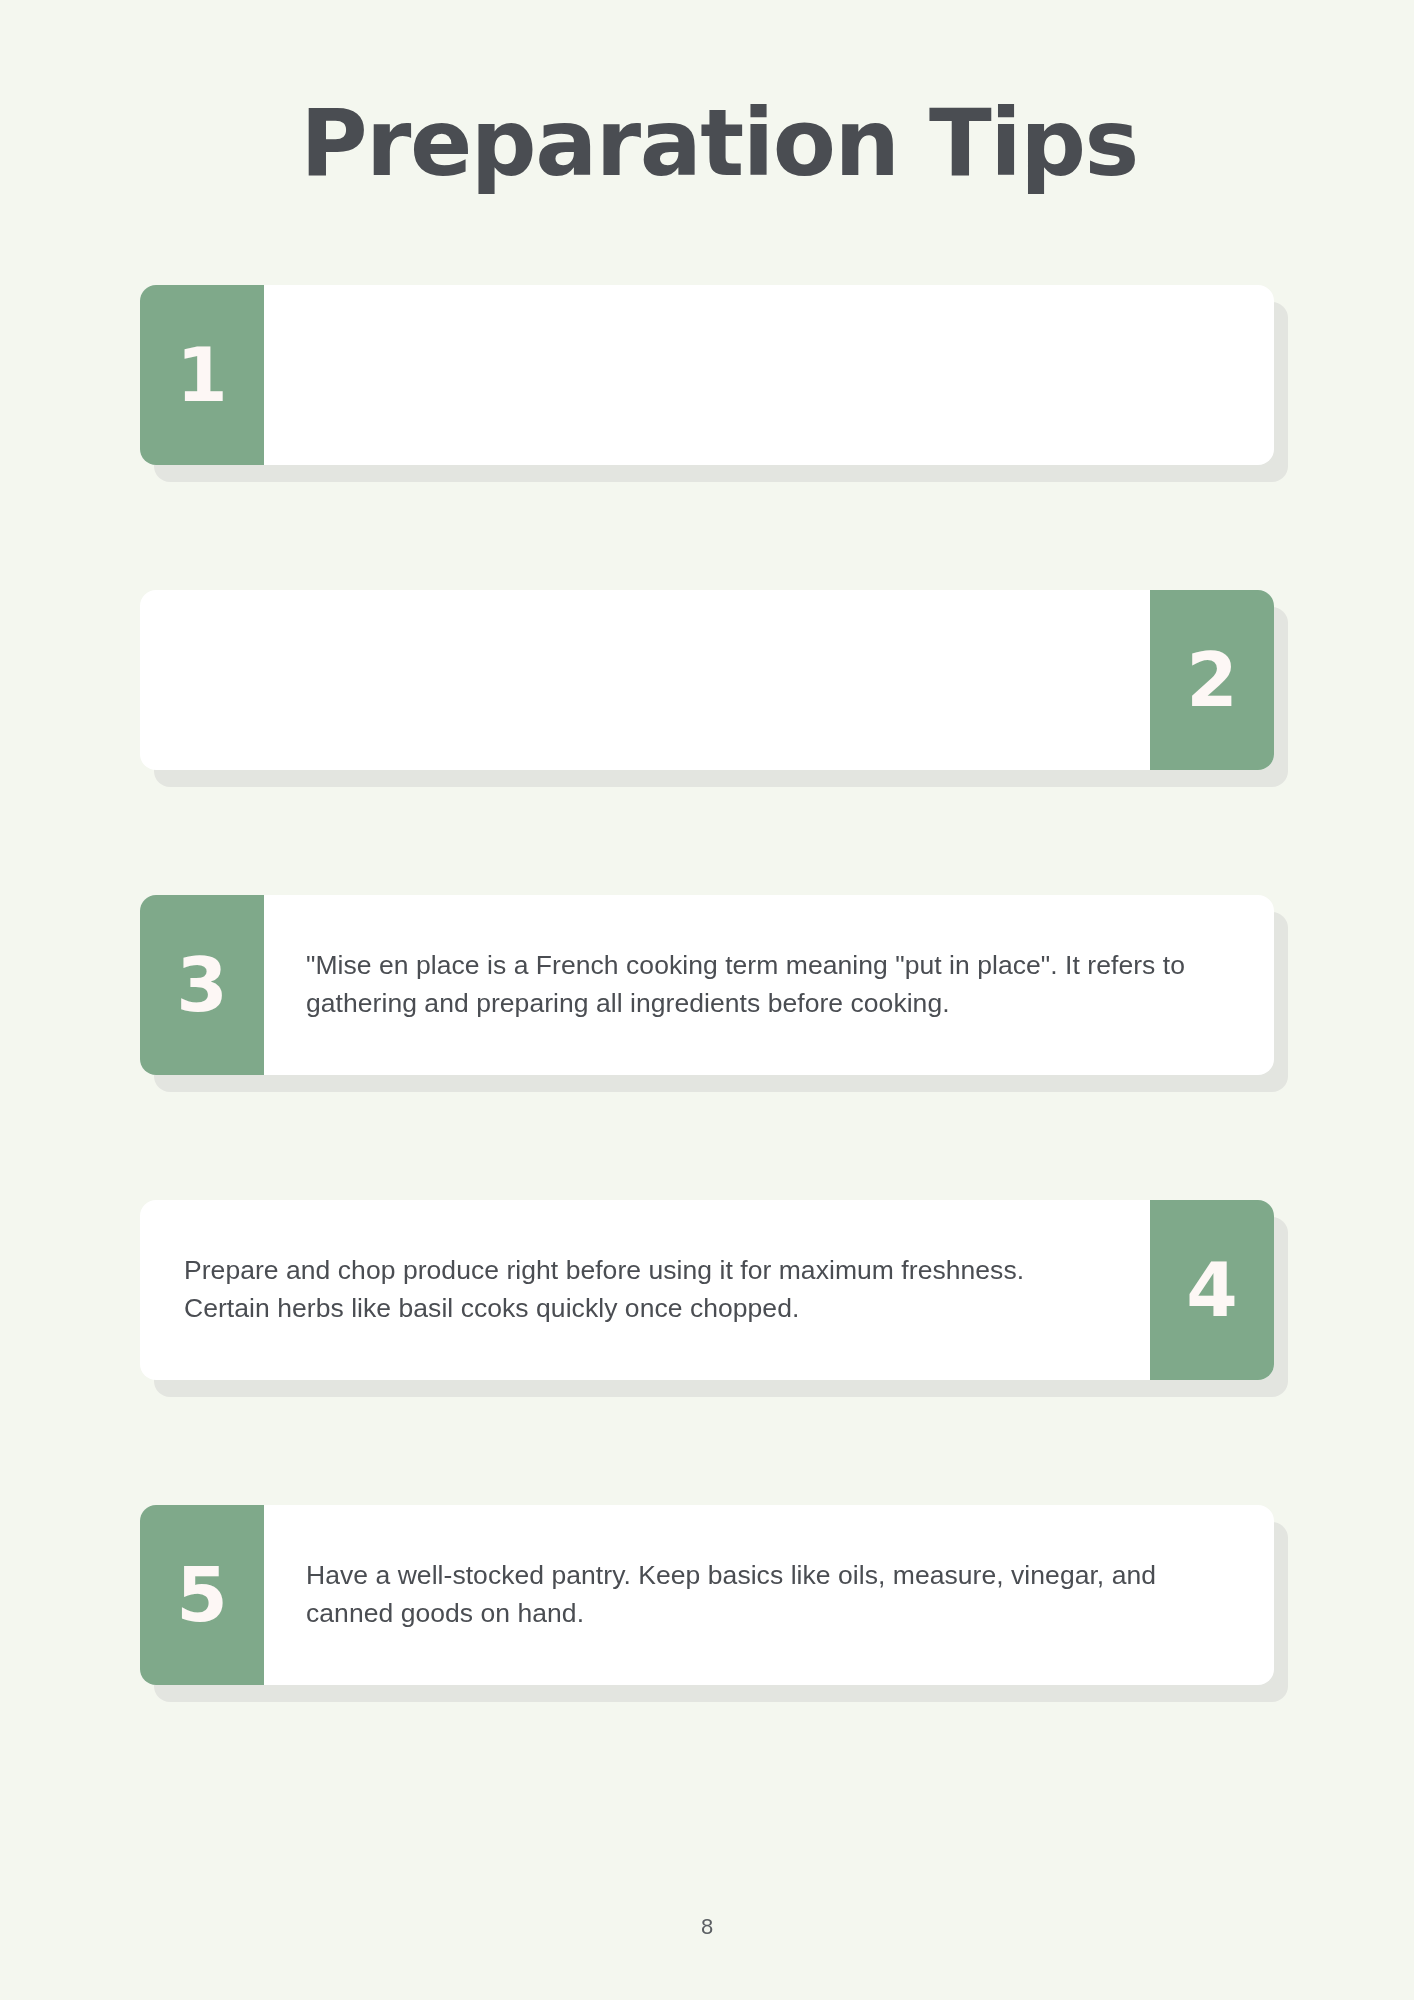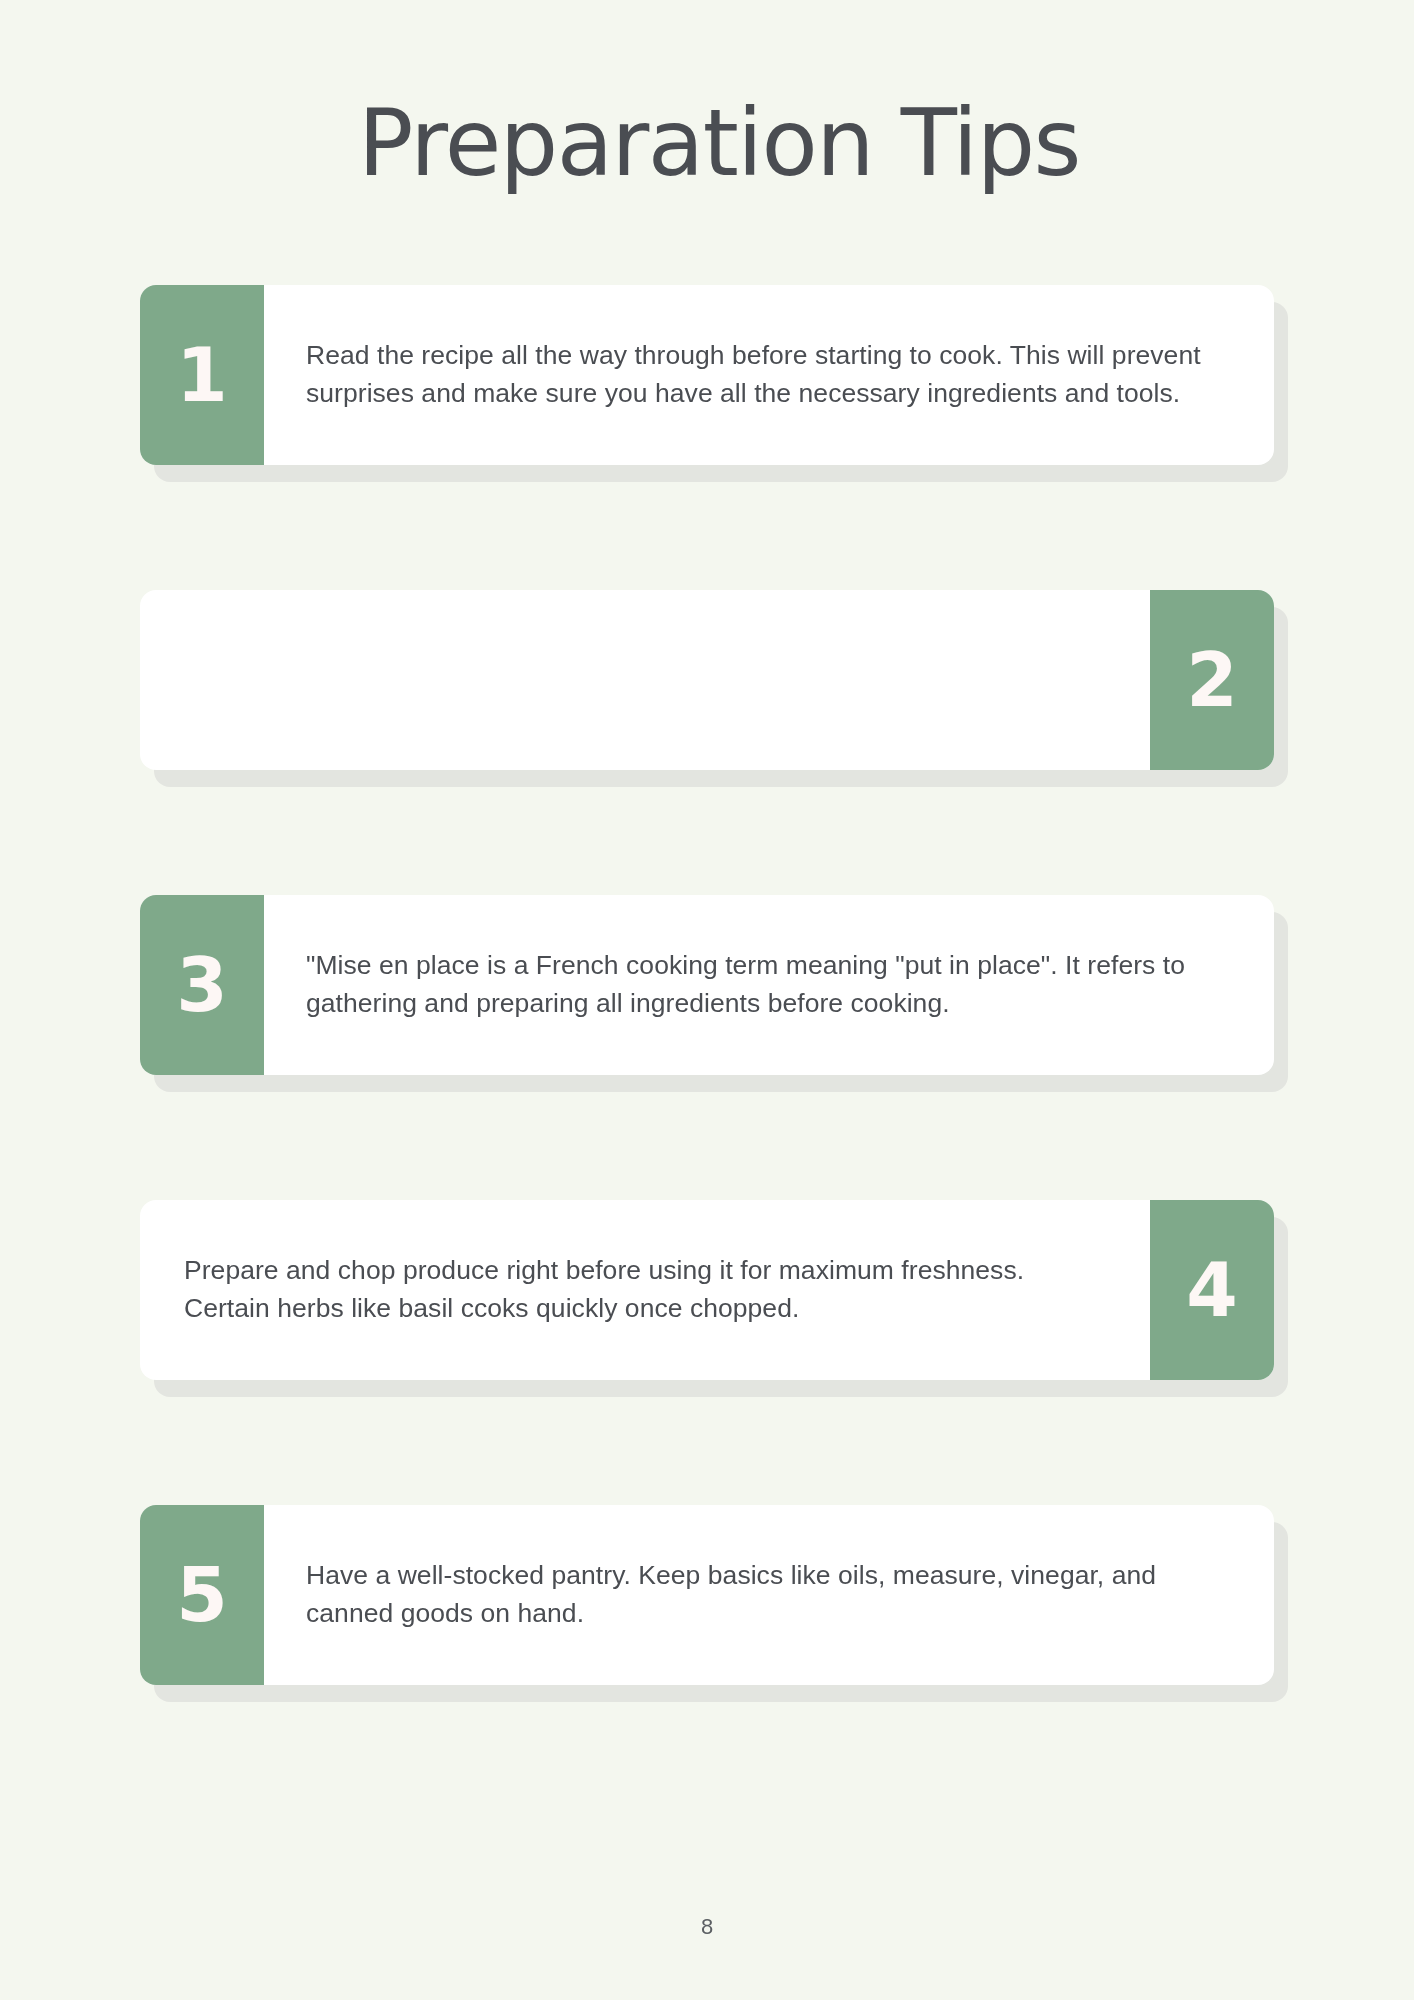--- a/index.html
+++ b/index.html
@@ -13,21 +13,21 @@
     background:#f4f7ef;
     font-family:"Liberation Sans", sans-serif;
     position:relative;
     overflow:hidden;
   }
 
   
   .page-title {
     text-align:center;
     font-family:"DejaVu Sans", sans-serif;
-    font-weight:400;
+    font-weight:700;
     font-size:92px;
     letter-spacing:-1.5px;
     color:#4a4d52;
     padding-top:96px;
     line-height:1.05;
     user-select:none;
     padding-left:24px;
   }
 
   
@@ -116,21 +116,20 @@
 <body>
 
 <h1 class="page-title">Preparation Tips</h1>
 
 <div class="tips-list">
 
   <div class="tip-row num-left">
     <div class="tip-shadow"></div>
     <div class="tip-card">
       <div class="tip-number">1</div>
-      <div class="tip-text">Read the recipe all the way through before starting to cook. This will prevent surprises and make sure you have all the necessary ingredients and tools.</div>
     </div>
   </div>
 
   <div class="tip-row num-right">
     <div class="tip-shadow"></div>
     <div class="tip-card">
       <div class="tip-number">2</div>
     </div>
   </div>
 

